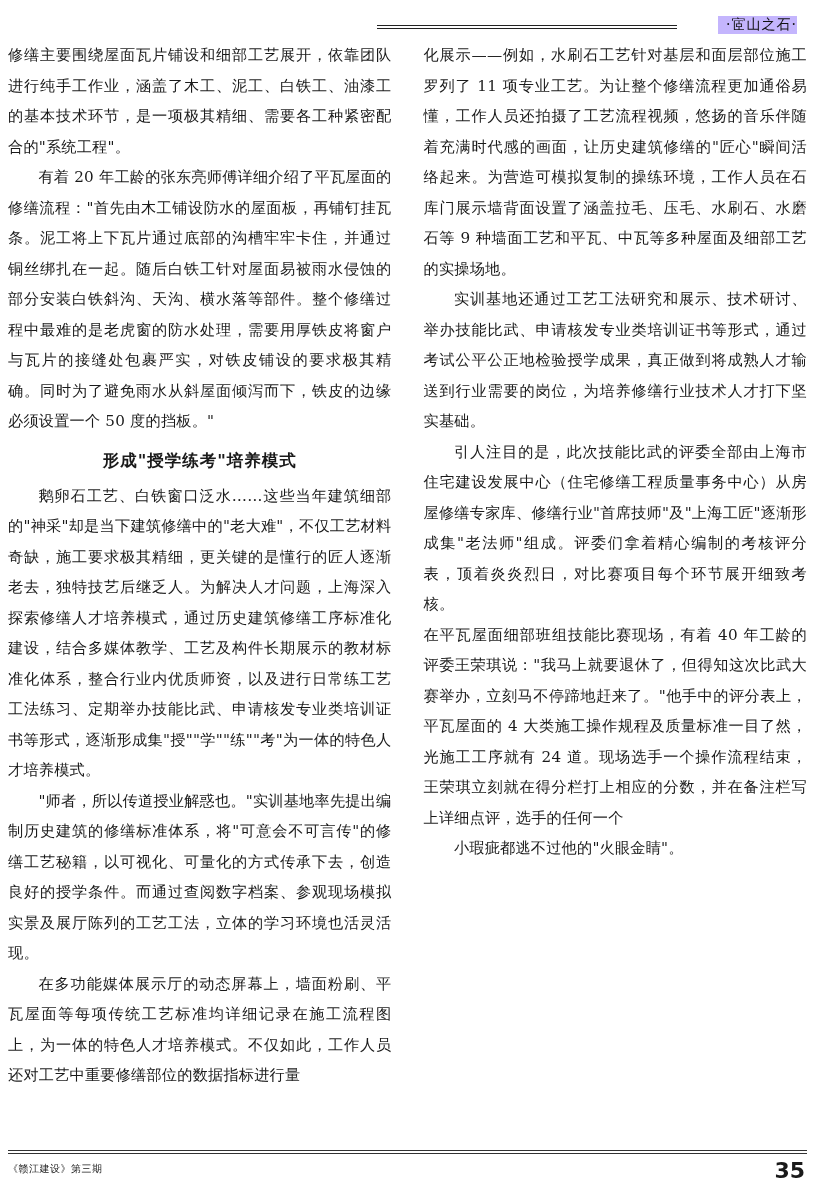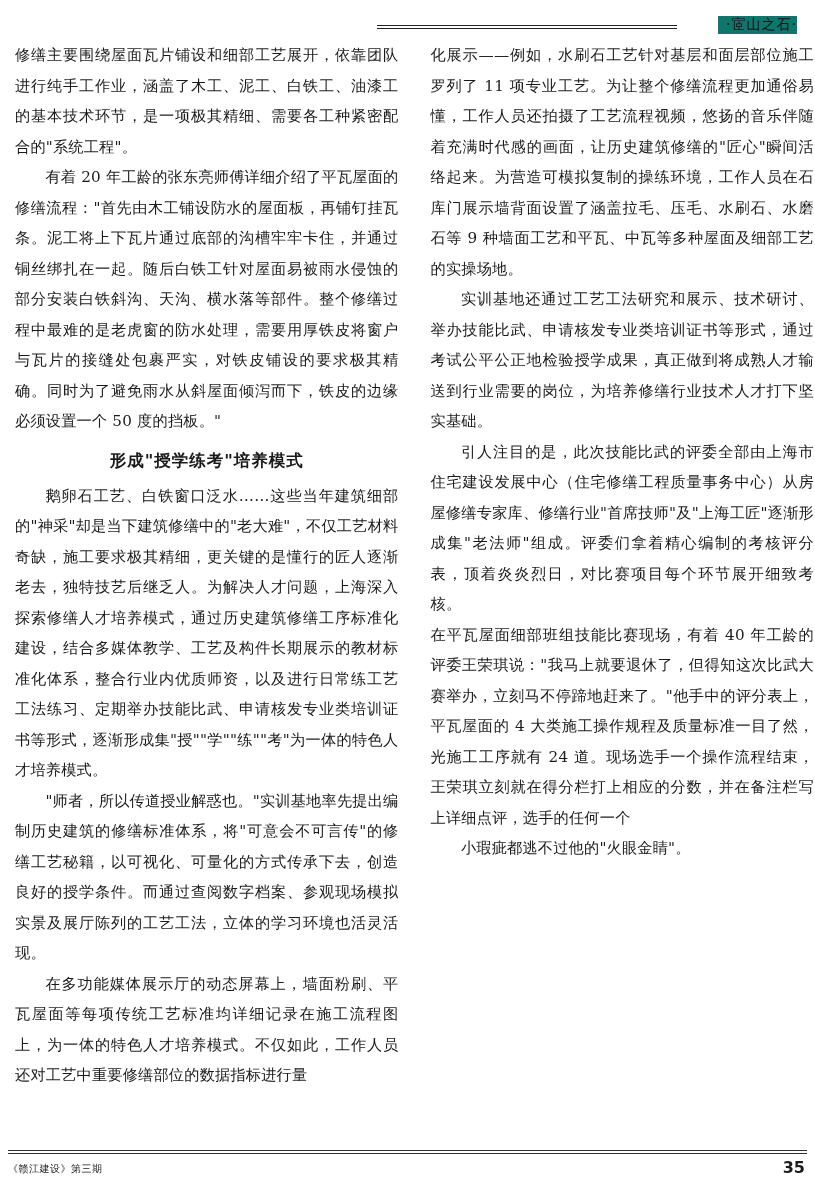--- a/index.html
+++ b/index.html
@@ -44,30 +44,30 @@
     right: 120px;
     width: 300px;
     border-top: 1px solid #222;
   }
   .header-title {
     position: relative;
     display: inline-block;
     font-size: 14px;
     letter-spacing: 1px;
     color: #111;
-    background: #0f766e;
+    background: #c4b5fd;
     padding-left: 8px;
     font-family: "DejaVu Serif", "Liberation Serif", serif;
   }
 
   
   .cols {
     position: absolute;
     top: 40px;
-    left: 15px;
+    left: 8px;
     width: 799px;
     height: 1090px;
     display: flex;
     gap: 32px;
   }
   .col {
     width: 388px;
     position: relative;
   }
 
@@ -118,21 +118,21 @@
     position: absolute;
     left: 8px;
     top: 12px;
     font-size: 10px;
     letter-spacing: 0.5px;
   }
   .footer-right {
     position: absolute;
     right: 10px;
     top: 8px;
-    font-size: 16px;
+    font-size: 22px;
     font-weight: bold;
     font-family: "DejaVu Sans", "Liberation Sans", sans-serif;
   }
 </style>
 </head>
 <body>
 
 <div class="page">
 
   <div class="header">

